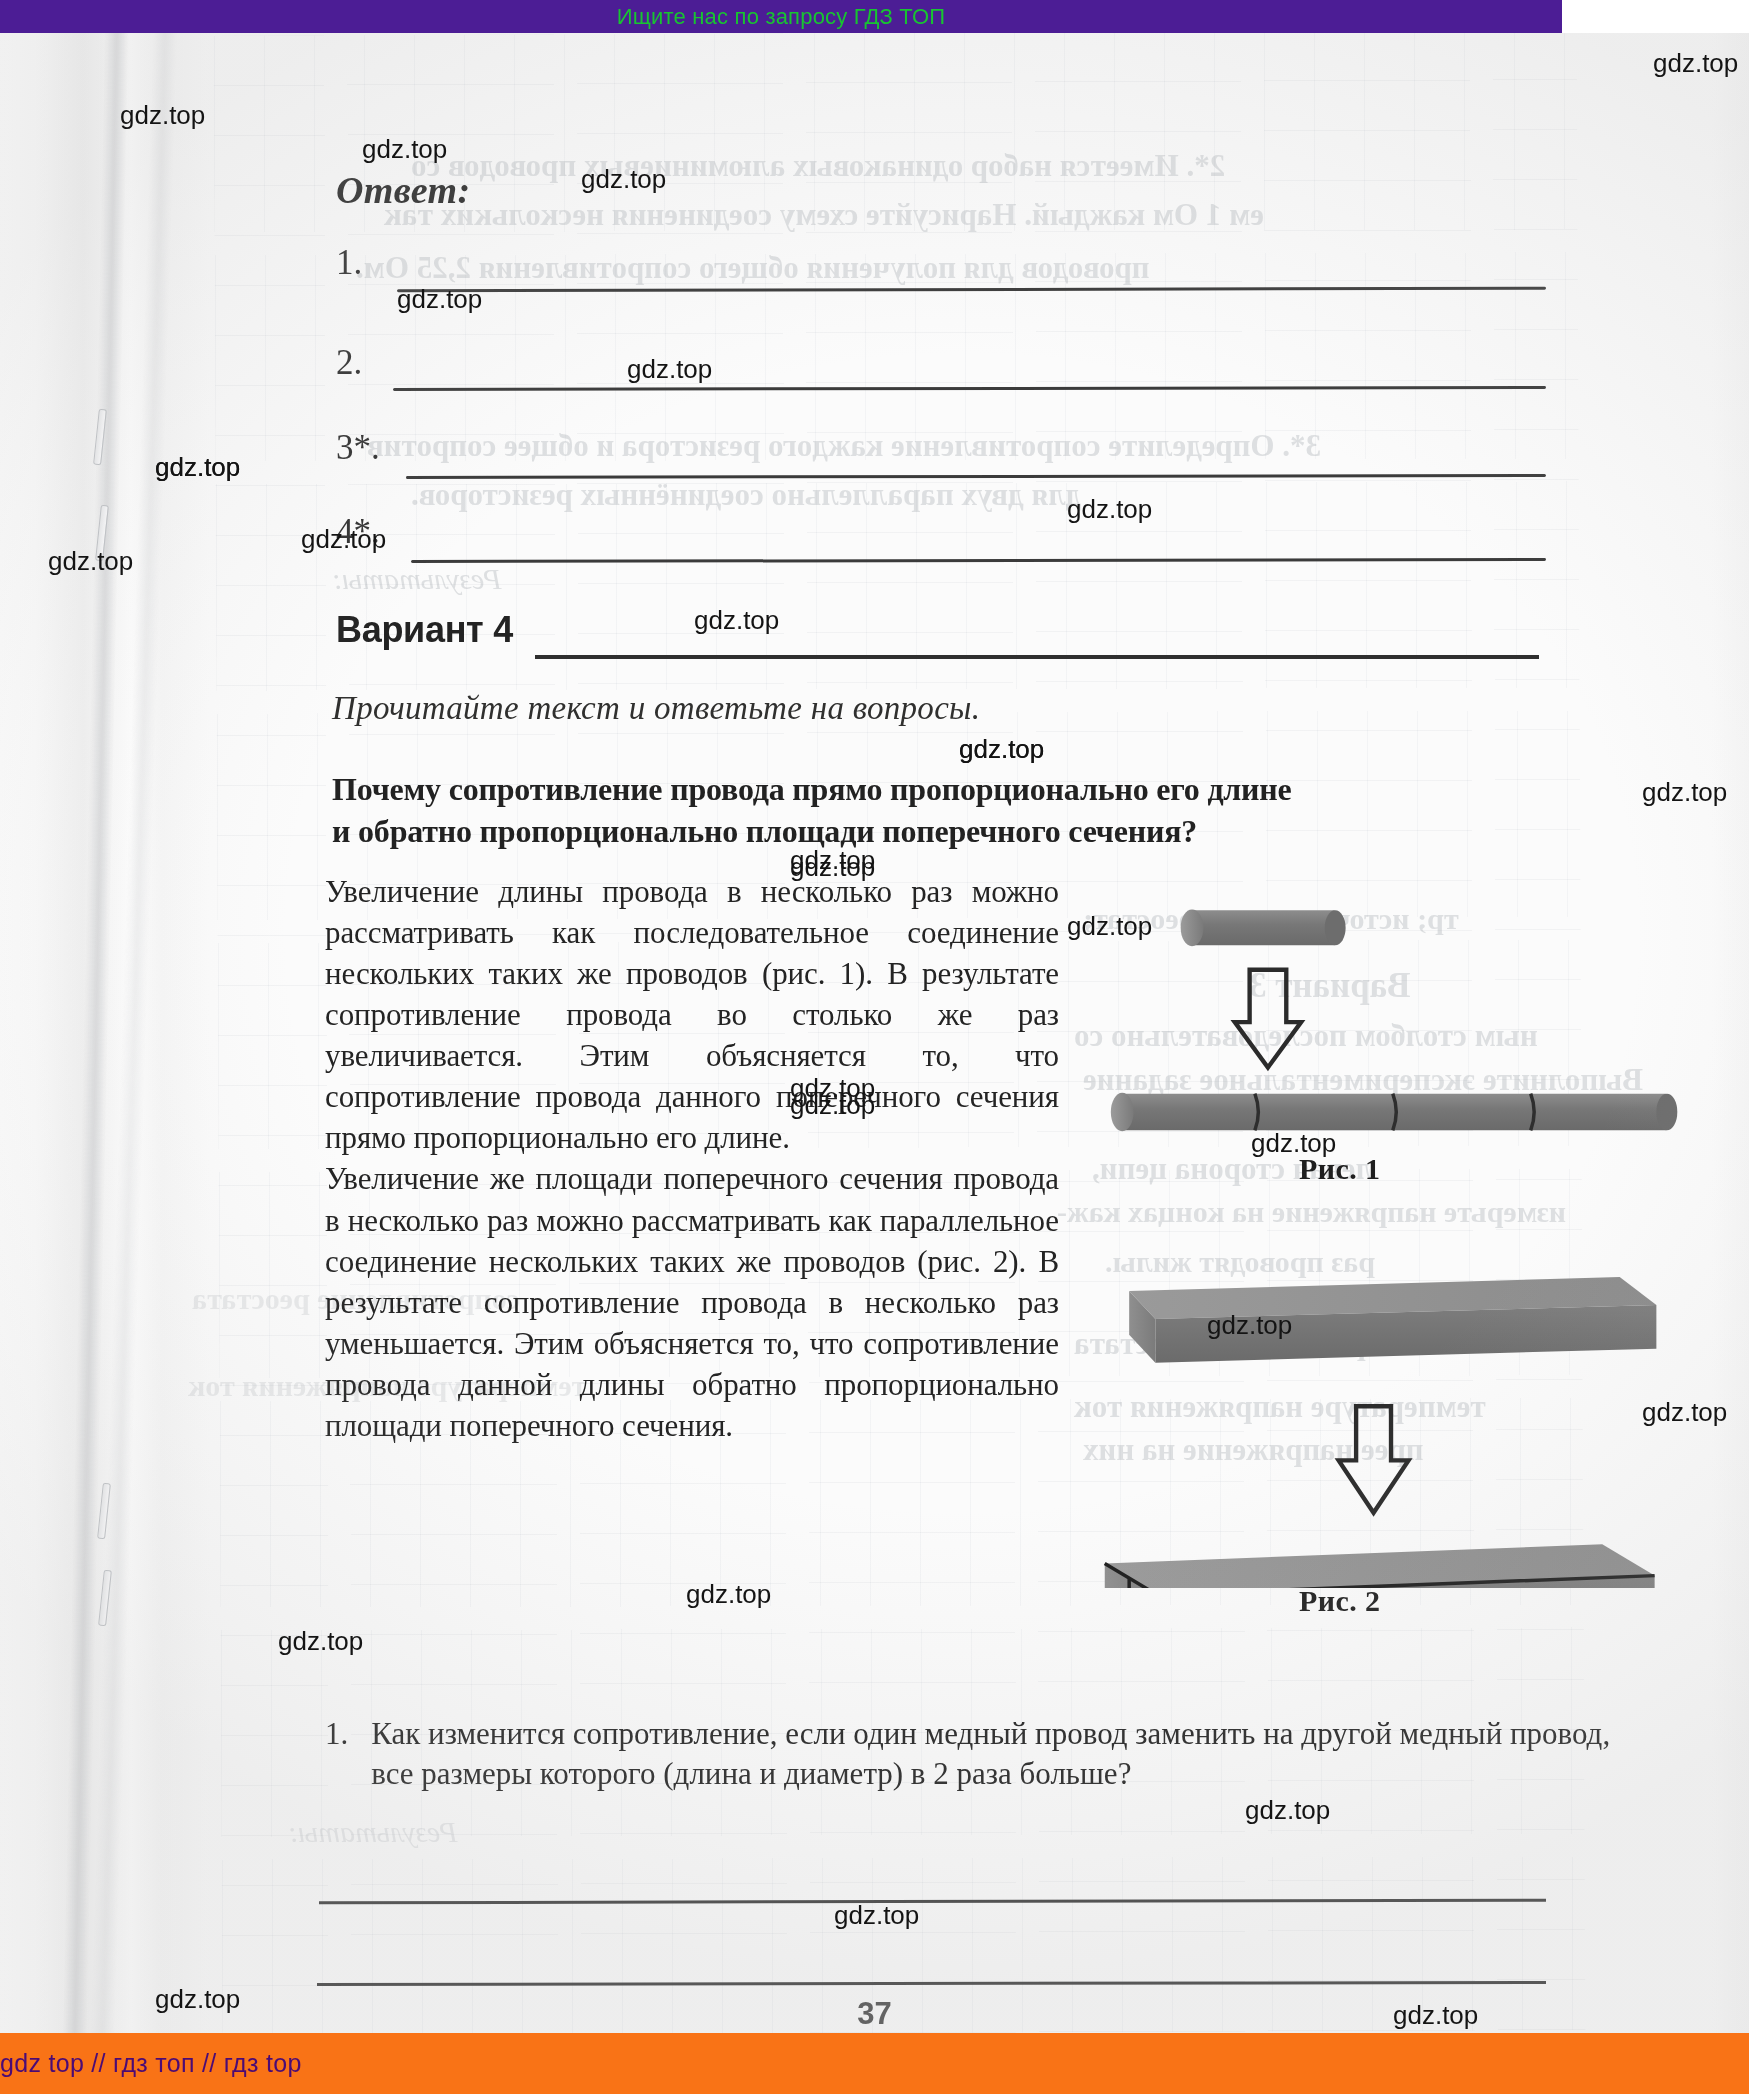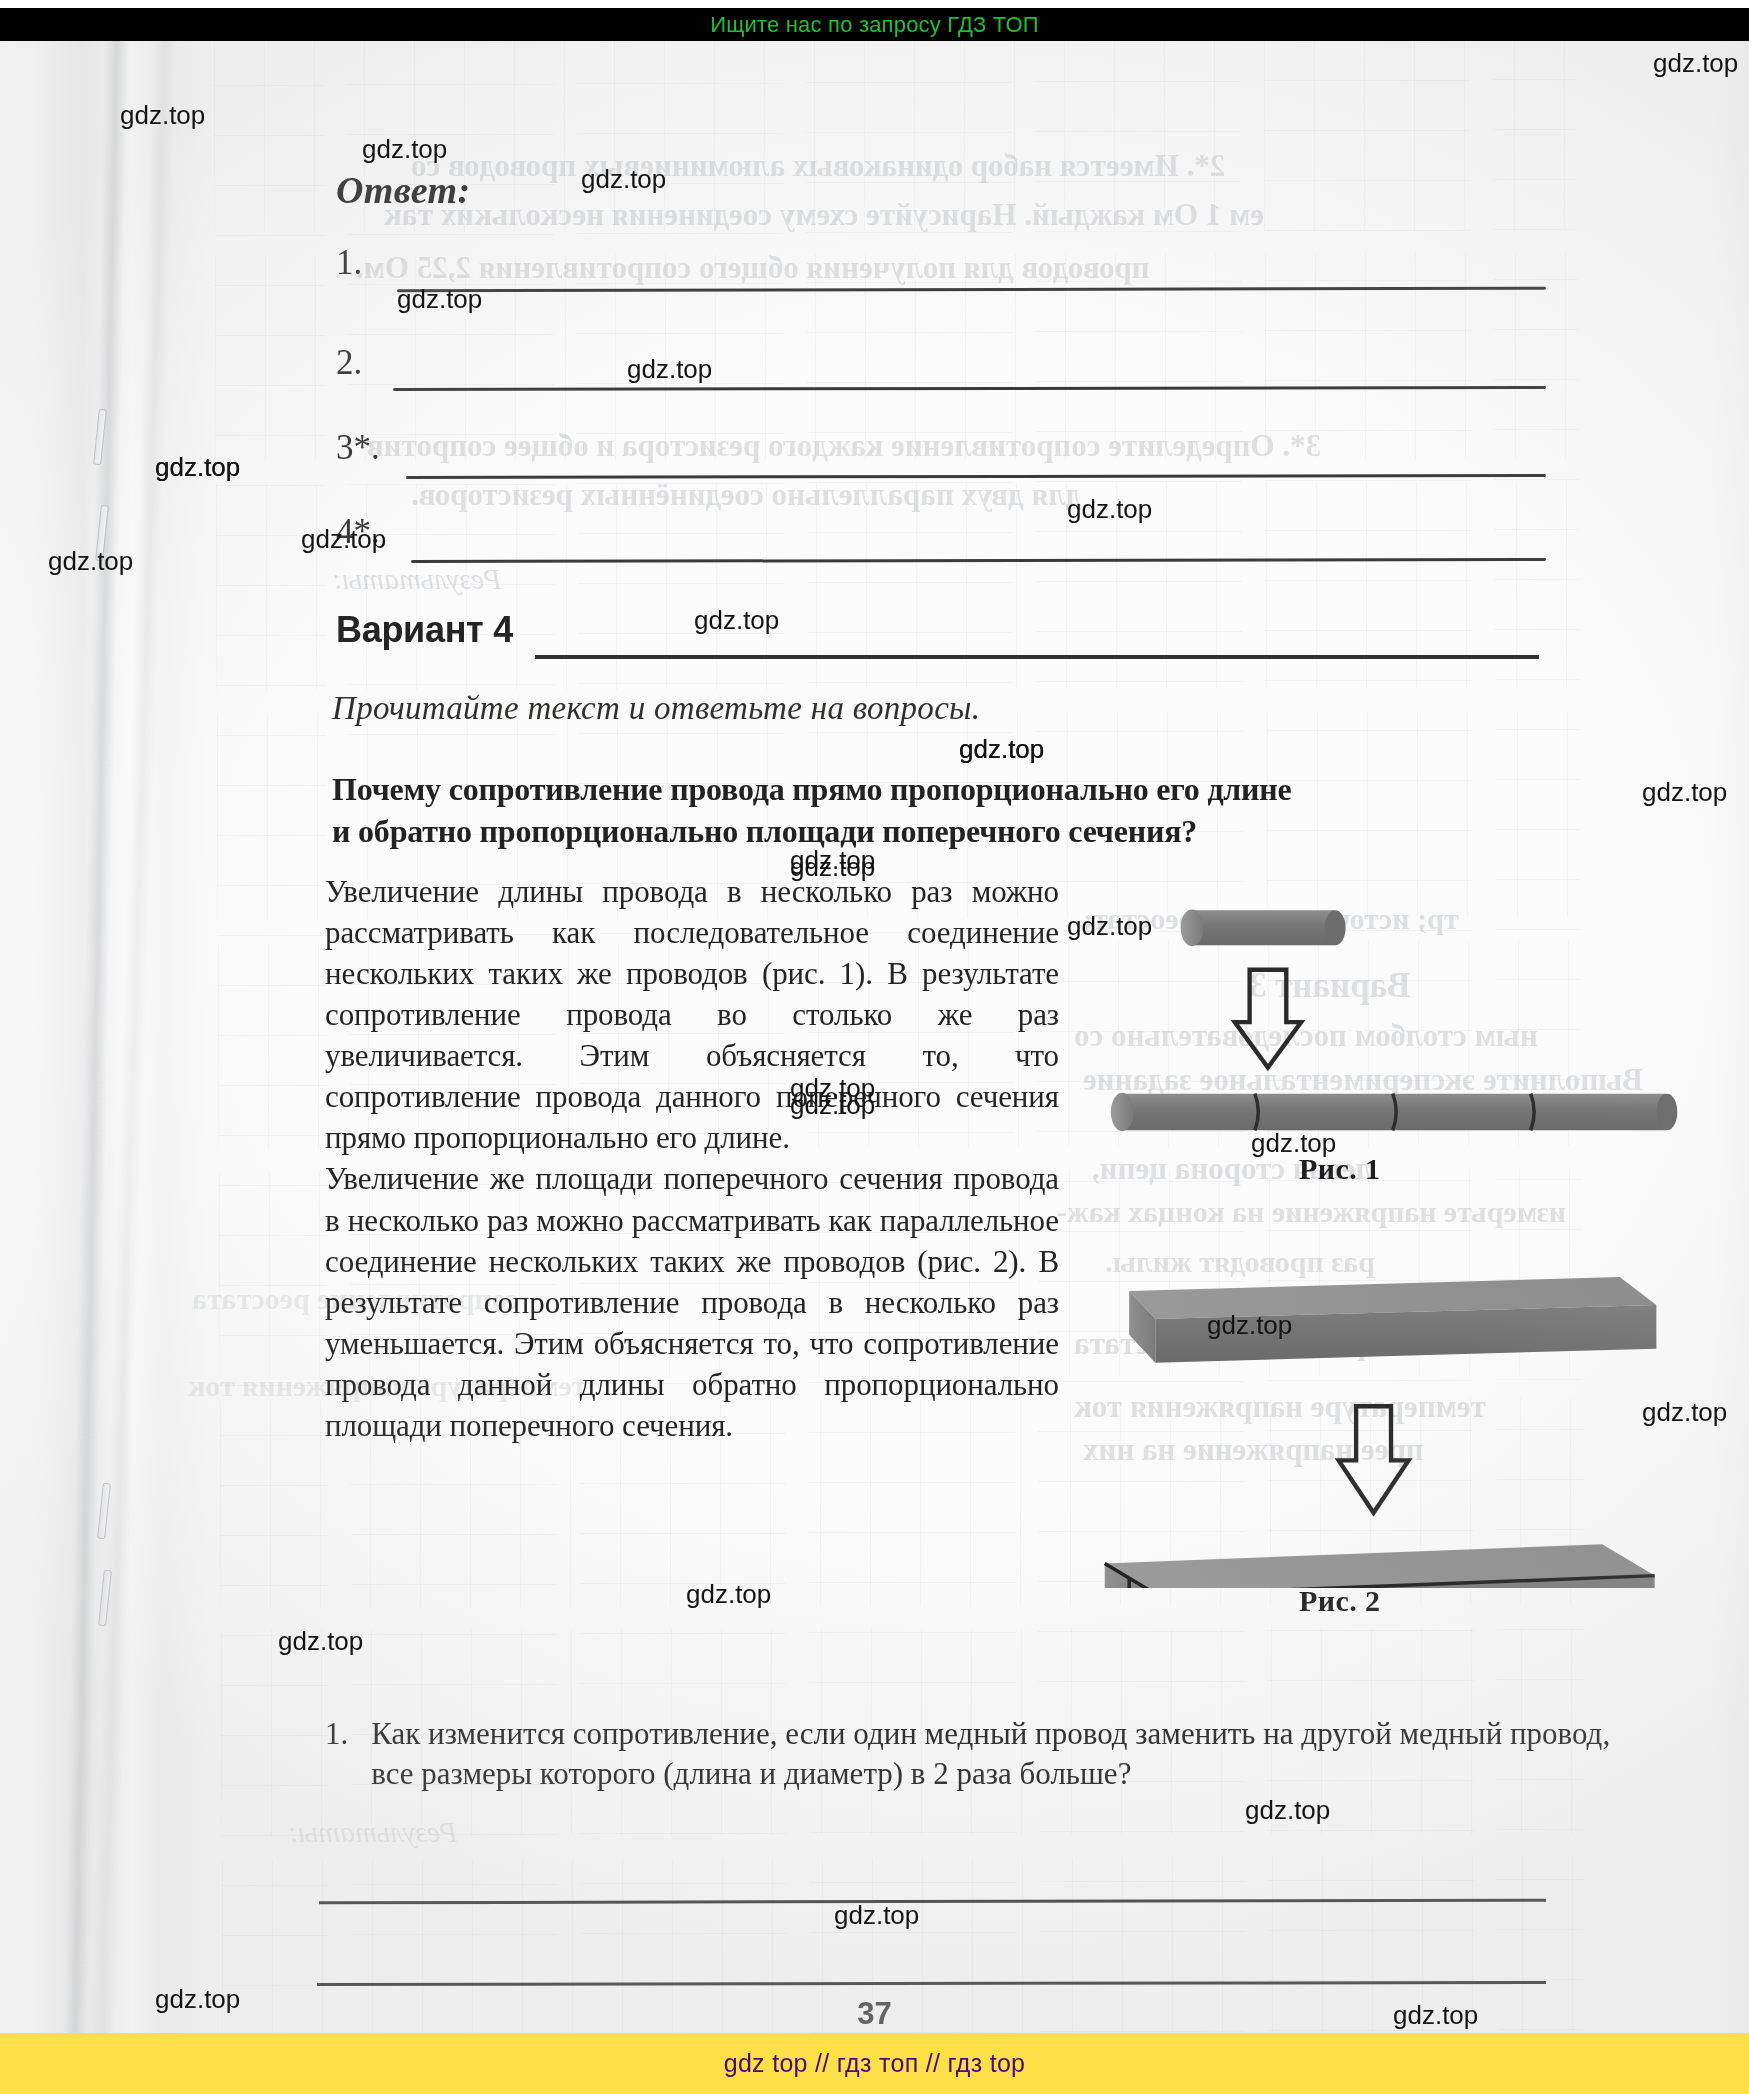--- a/index.html
+++ b/index.html
@@ -12,24 +12,24 @@
     width: 1749px;
     height: 2094px;
     overflow: hidden;
     background: #ffffff;
     font-family: "Liberation Serif", "DejaVu Serif", serif;
   }
 
   
   .promo-bar {
     position: absolute;
-    left: 0; top: 8px;
-    width: 1749px;
+    left: 0; top: 0;
+    width: 1562px;
     height: 33px;
-    background: #000000;
+    background: #4c1d95;
     text-align: center;
     z-index: 40;
   }
   .promo-bar span {
     display: inline-block;
     font-family: "Liberation Sans", "DejaVu Sans", sans-serif;
     font-size: 22px;
     color: #18c431;
     letter-spacing: 0.2px;
     line-height: 33px;
@@ -219,22 +219,21 @@
     color: #141414;
     white-space: nowrap;
     z-index: 30;
   }
 
   
   .footer {
     position: absolute;
     left: 0; top: 2033px;
     width: 1749px; height: 61px;
-    background: #fde047;
-    text-align: center;
+    background: #f97316;
     z-index: 40;
   }
   .footer span {
     font-family: "Liberation Sans", "DejaVu Sans", sans-serif;
     font-size: 25px;
     color: #4b0b75;
     line-height: 61px;
     letter-spacing: 0.3px;
   }
 </style>

